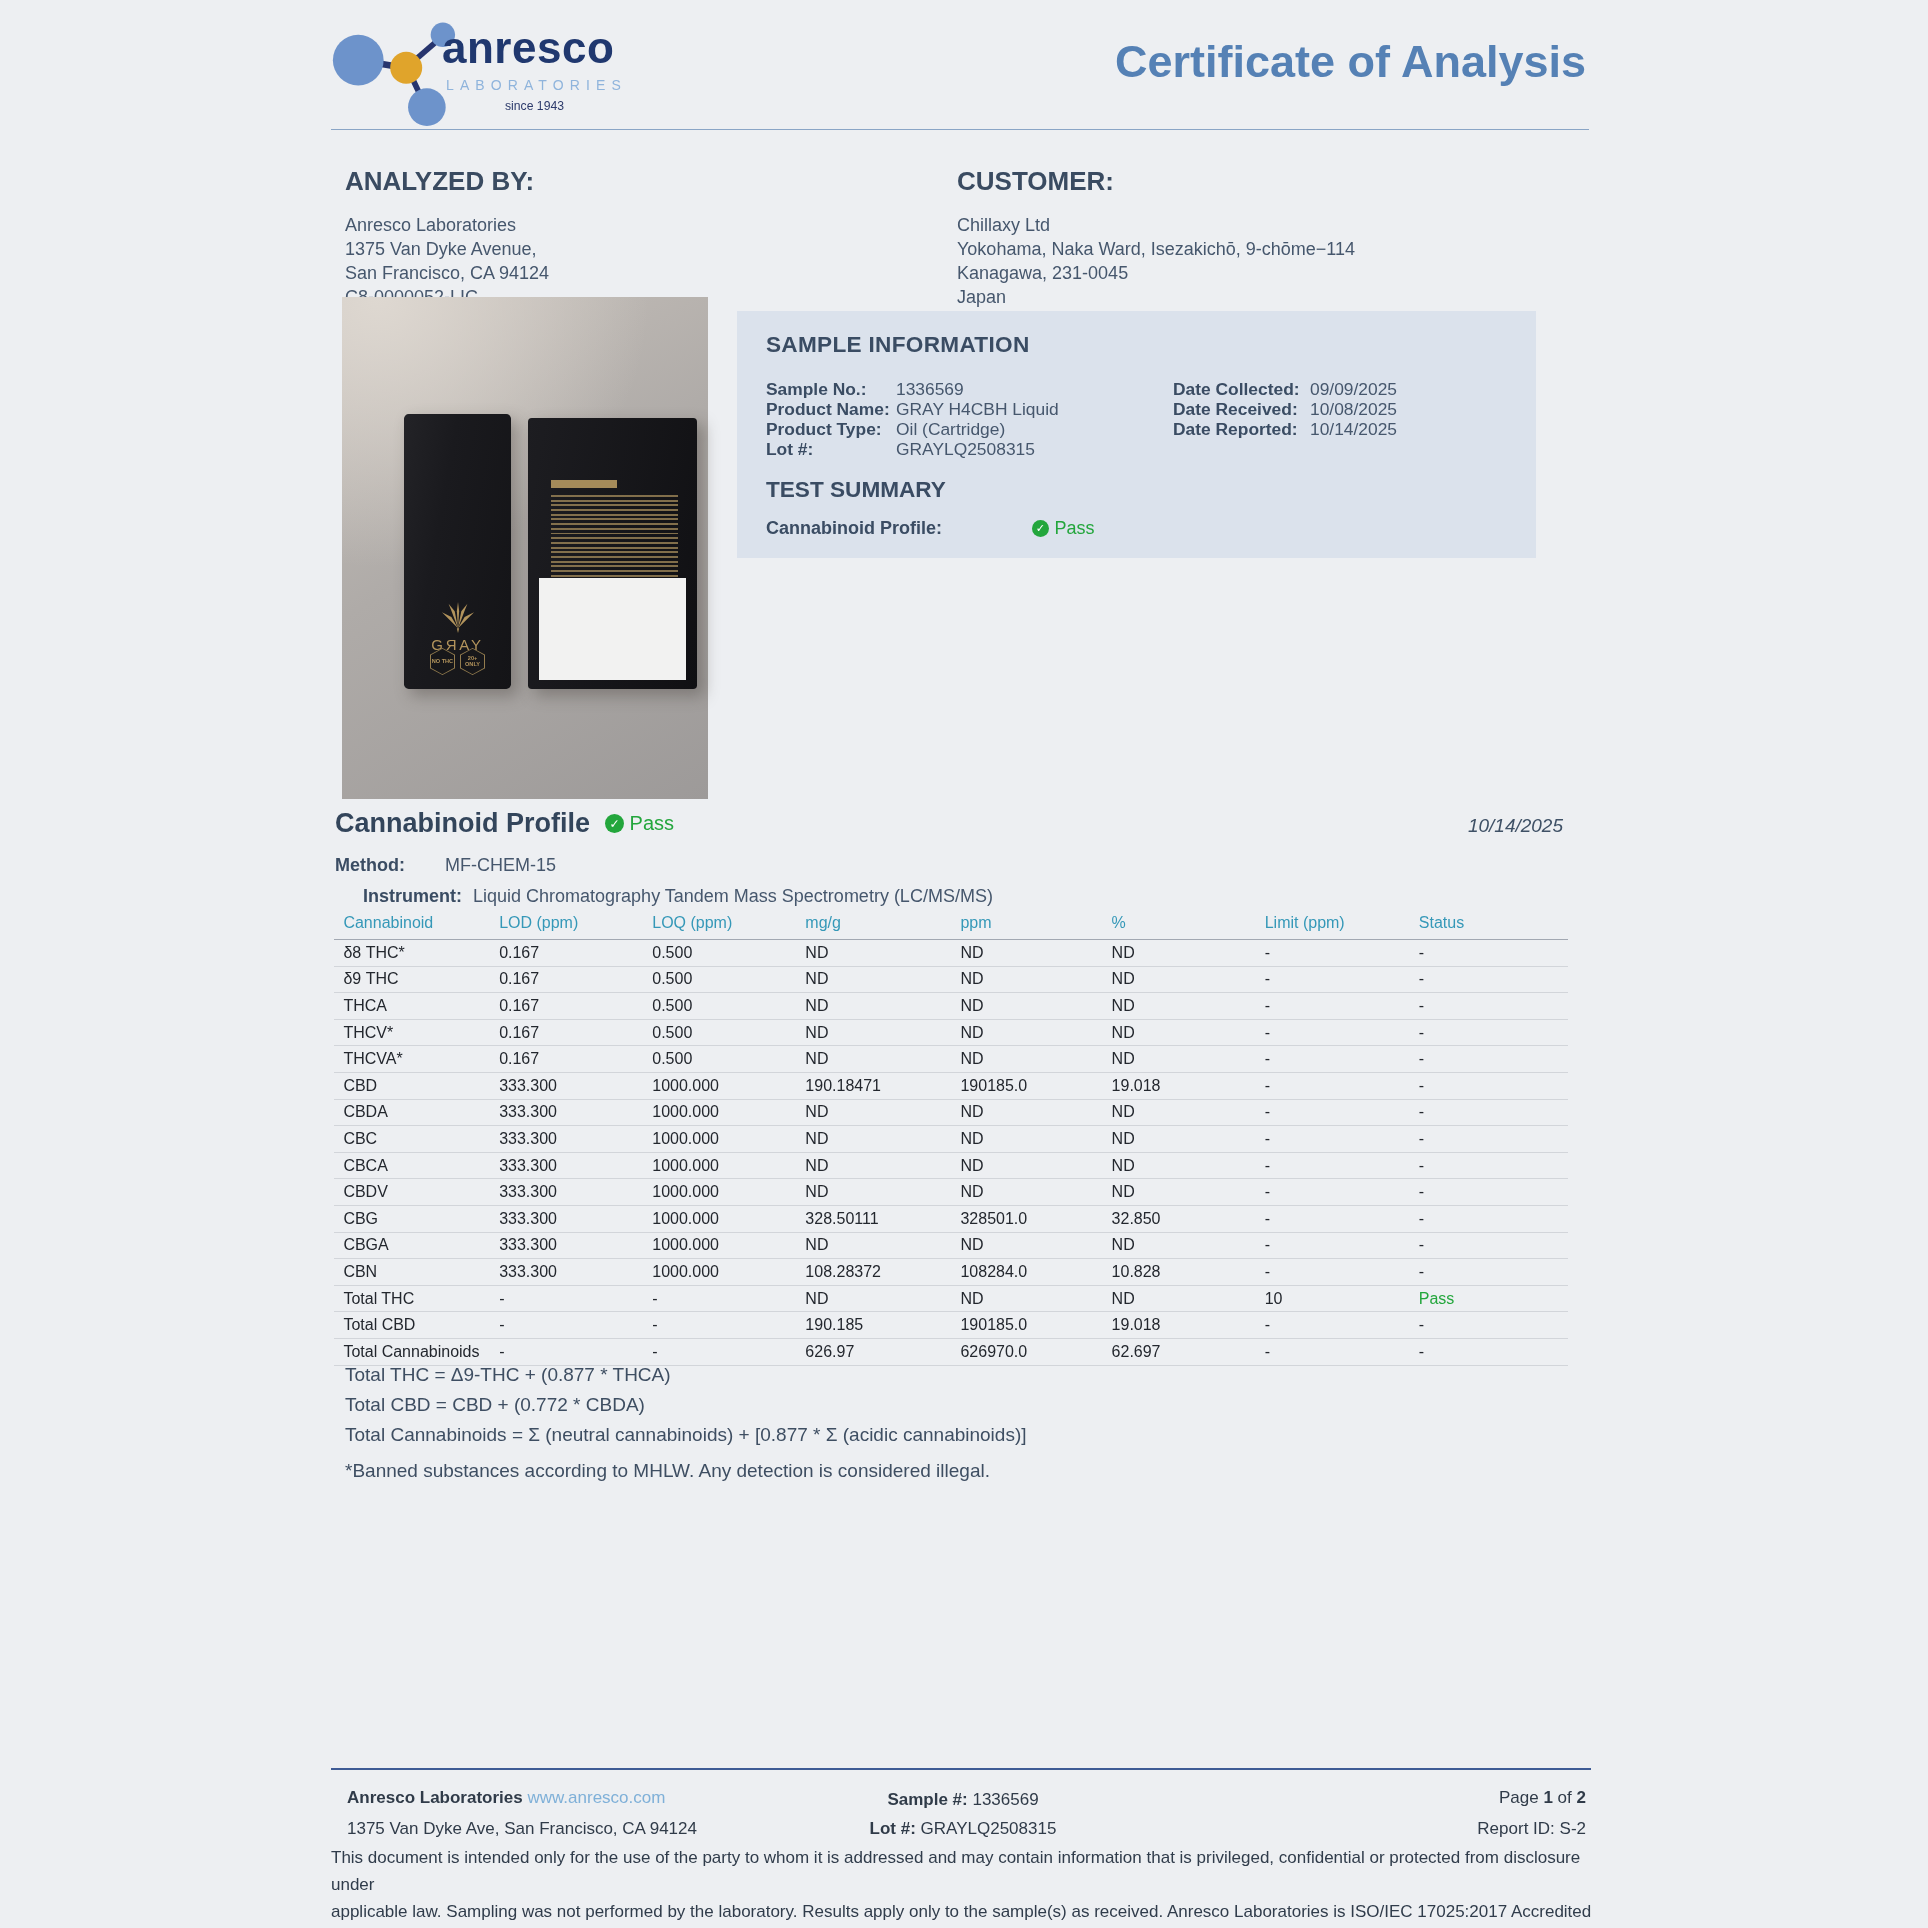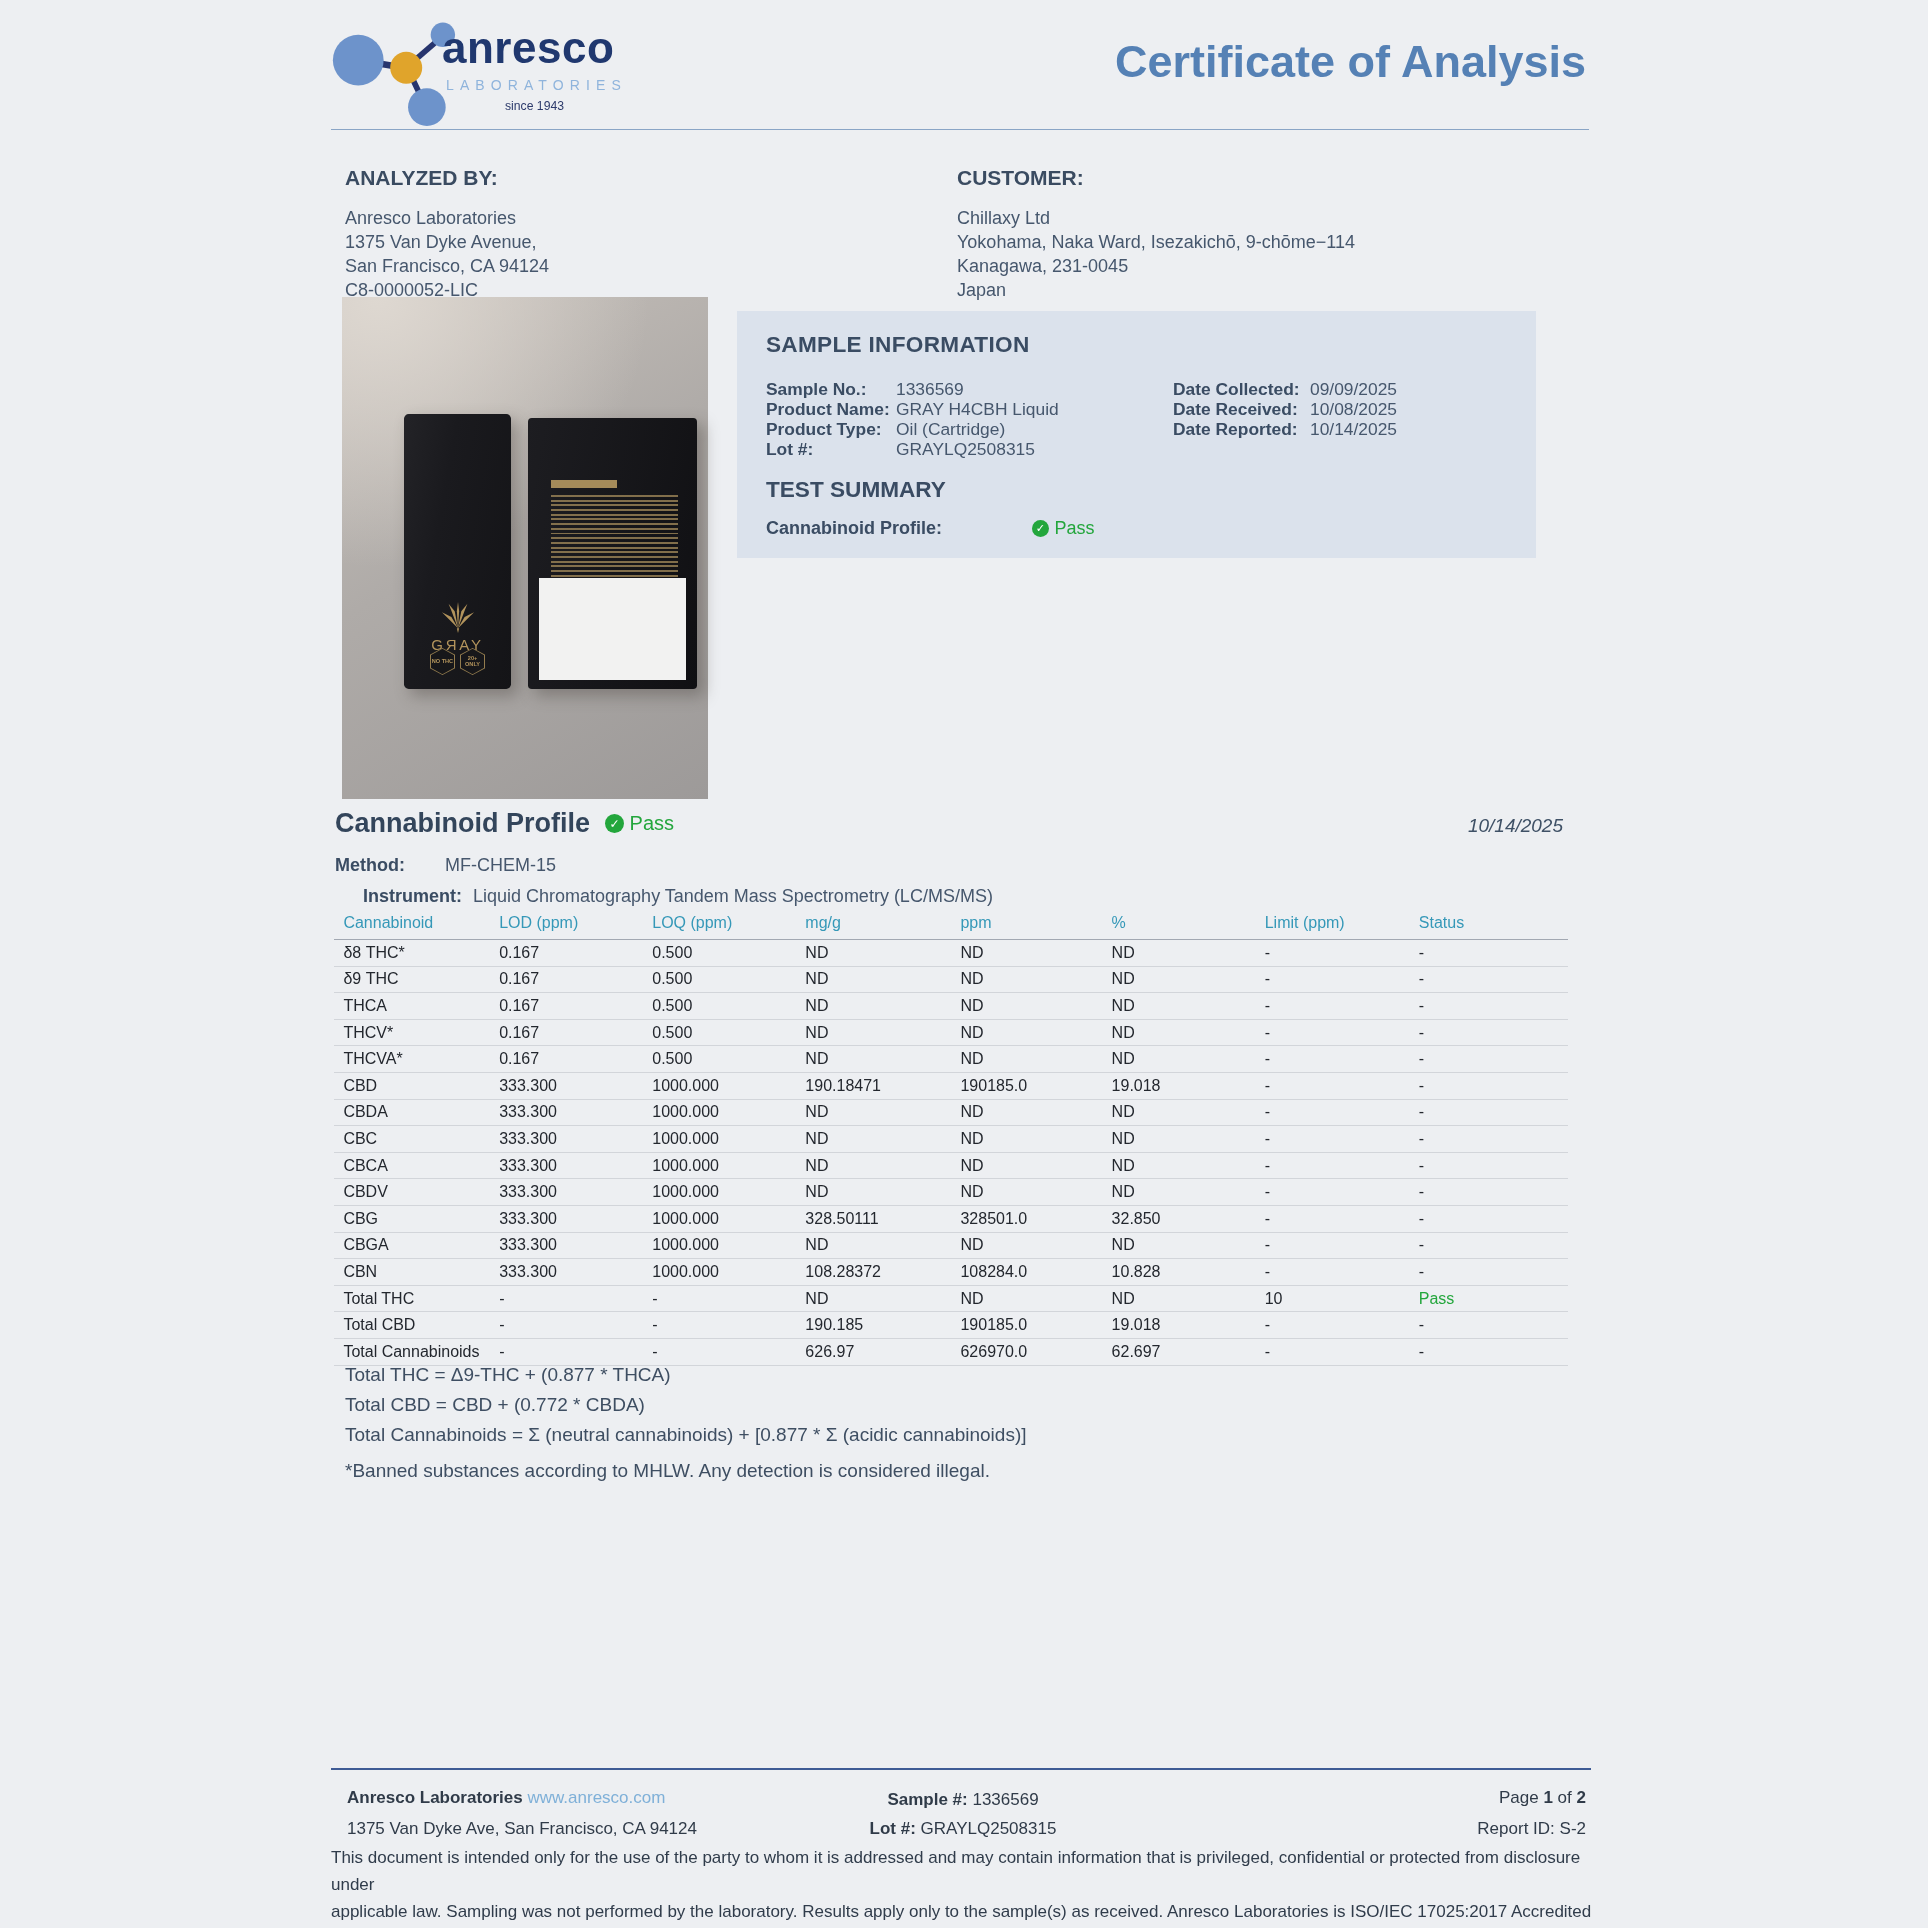--- a/index.html
+++ b/index.html
@@ -11,21 +11,21 @@
   .logo svg{position:absolute;left:0;top:0;}
   .brand{position:absolute;left:111px;top:7.5px;font-size:44px;font-weight:600;color:#20386f;letter-spacing:0.5px;}
   .brand-sub{position:absolute;left:115px;top:62px;font-size:14px;letter-spacing:6.1px;color:#8fb4dc;font-weight:500;}
   .brand-since{position:absolute;left:115px;top:84px;width:177px;text-align:center;font-size:12.2px;color:#2c3a6b;}
   .coa-title{position:absolute;right:342px;top:36px;font-size:45px;font-weight:700;color:#5581b5;}
   .header-rule{position:absolute;left:331px;top:129px;width:1258px;border-top:1.9px solid #8aa5c6;}
 
   
   .party{position:absolute;top:166px;}
   .party-analyzed{left:345px;} .party-customer{left:957px;}
-  .party-heading{font-size:21px;font-weight:700;color:#3a4b61;margin-bottom:16px;}
+  .party-heading{font-size:26px;font-weight:700;color:#3a4b61;margin-bottom:16px;}
   .party-line{font-size:18px;color:#46576d;line-height:24px;}
 
   
   .photo{position:absolute;left:342px;top:297px;width:366px;height:502px;
          background:radial-gradient(circle at 10% 0%,#ded8d1 0%,rgba(222,216,209,0) 45%),
                     linear-gradient(150deg,#c7c1bb 0%,#afaba8 45%,#9d9a99 100%);}
   .box-left{position:absolute;left:62px;top:117px;width:107px;height:275px;border-radius:4.7px;
             background:linear-gradient(100deg,#232327 0%,#1a1a1e 35%,#141417 100%);
             box-shadow:6.6px 6.6px 15px rgba(60,55,50,0.35);}
   .leaf{position:absolute;left:50%;top:186px;transform:translateX(-50%);}

